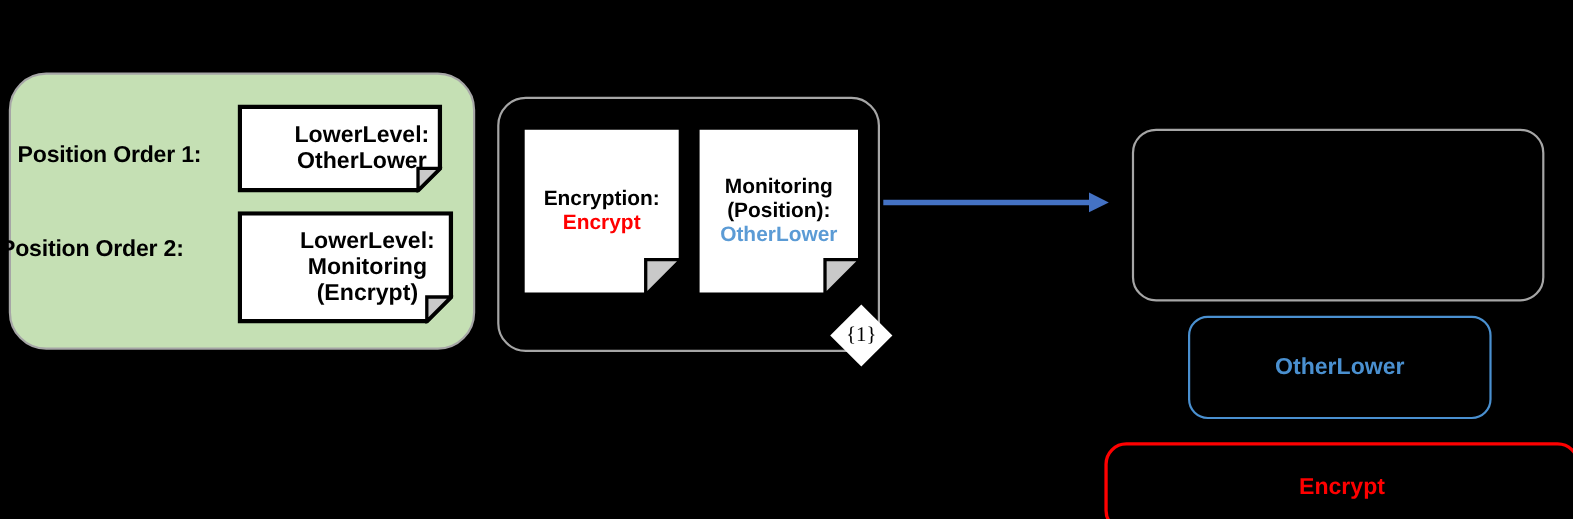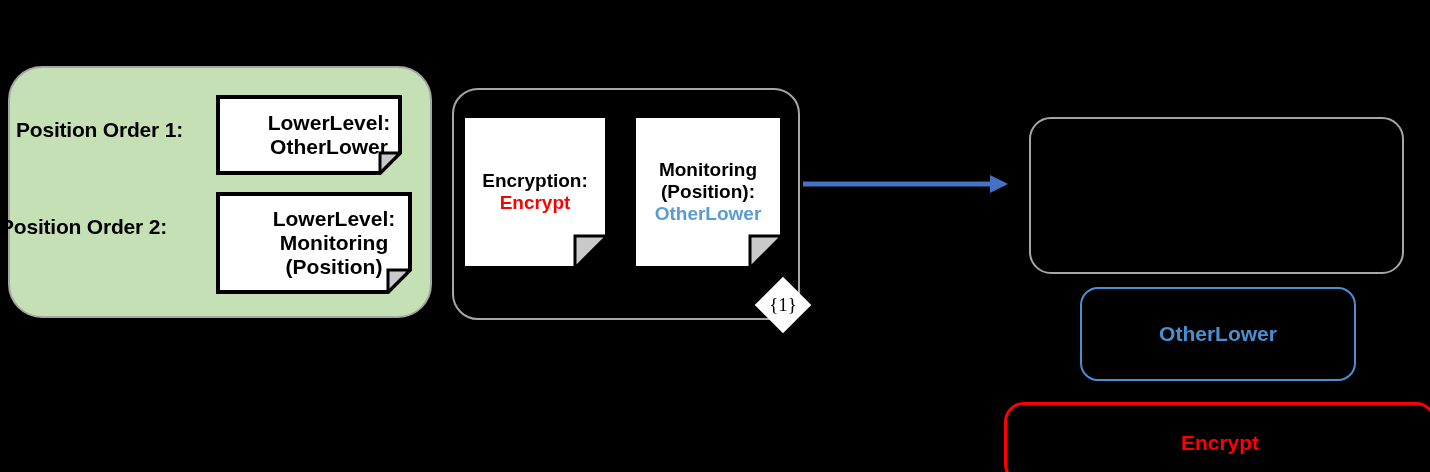--- a/index.html
+++ b/index.html
@@ -29,21 +29,21 @@
     box-sizing: border-box;
   }
   .order-label {
     position: absolute;
     font-size: 21px;
     font-weight: bold;
     color: #000000;
     white-space: nowrap;
     letter-spacing: -0.2px;
   }
-  #order-label-1 { left: 16px; top: 118px; }
+  #order-label-1 { left: 16px; top: 129px; }
   #order-label-2 { left: 0; top: 215px; }
 
   
   .note {
     position: absolute;
     box-sizing: border-box;
     background: #ffffff;
     display: flex;
     flex-direction: column;
     align-items: center;
@@ -80,21 +80,21 @@
     font-size: 19px;
     font-weight: bold;
     color: #000000;
     display: block;
   }
   .note-doc .value {
     font-size: 19px;
     font-weight: bold;
     display: block;
   }
-  #note-encryption { left: 461px; top: 114px; width: 148px; height: 156px; }
+  #note-encryption { left: 473px; top: 114px; width: 148px; height: 156px; }
   #note-monitoring { left: 632px; top: 114px; width: 152px; height: 156px; }
 
   
   #middle-container {
     position: absolute;
     left: 452px;
     top: 88px;
     width: 348px;
     height: 232px;
     border: 2px solid #a6a6a6;
@@ -194,21 +194,21 @@
   </div>
 
   <div class="note note-green" id="note-order-2">
     <svg class="note-shape" viewBox="0 0 196 102" preserveAspectRatio="none">
       <path d="M2,2 L194,2 L194,78 L172,100 L2,100 Z" fill="#ffffff" stroke="#000000" stroke-width="4"></path>
       <path d="M172,100 L172,78 L194,78 Z" fill="#c9c9c9" stroke="#000000" stroke-width="3"></path>
     </svg>
     <div class="note-text">
       <span>LowerLevel:</span><br>
       <span>Monitoring</span><br>
-      <span>(Position)</span>
+      <span>(Encrypt)</span>
     </div>
   </div>
 
   <div id="middle-container"></div>
 
   <div class="note note-doc" id="note-encryption">
     <svg class="note-shape" viewBox="0 0 148 156" preserveAspectRatio="none">
       <path d="M2,2 L146,2 L146,122 L114,154 L2,154 Z" fill="#ffffff" stroke="#000000" stroke-width="4"></path>
       <path d="M114,154 L114,122 L146,122 Z" fill="#c9c9c9" stroke="#000000" stroke-width="3"></path>
     </svg>

